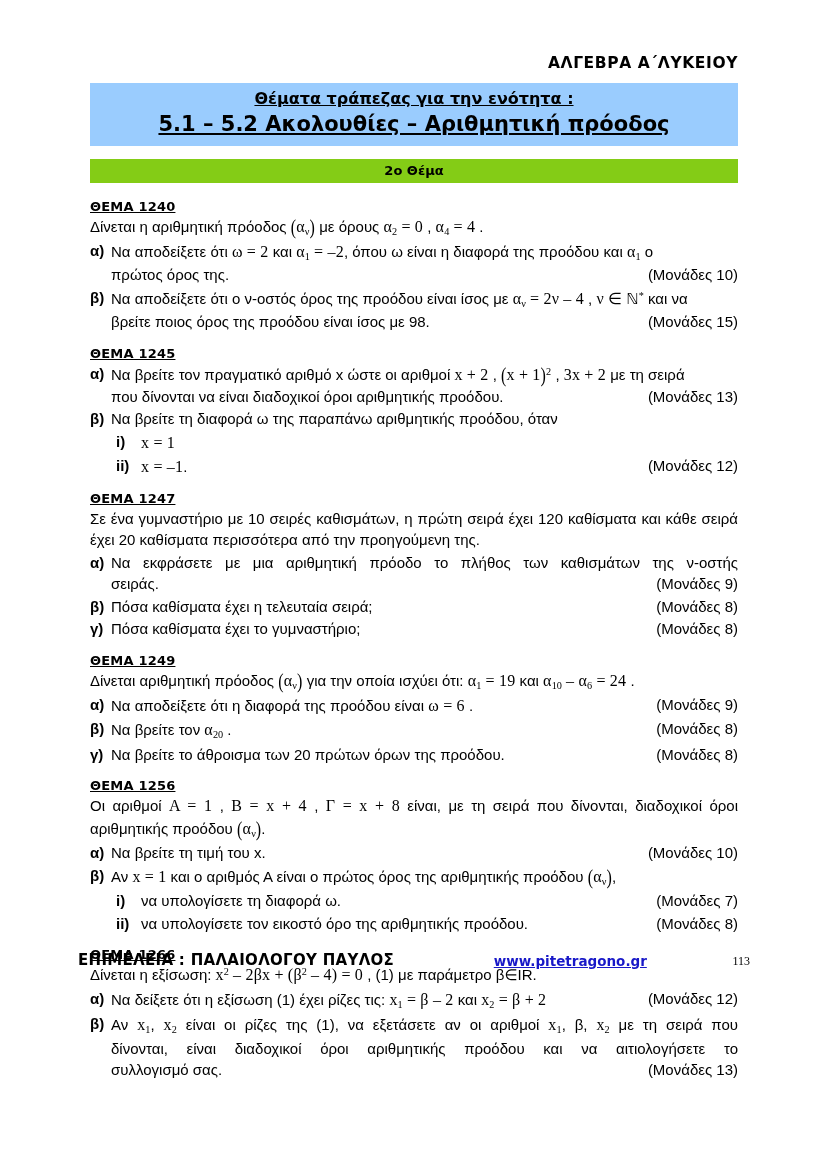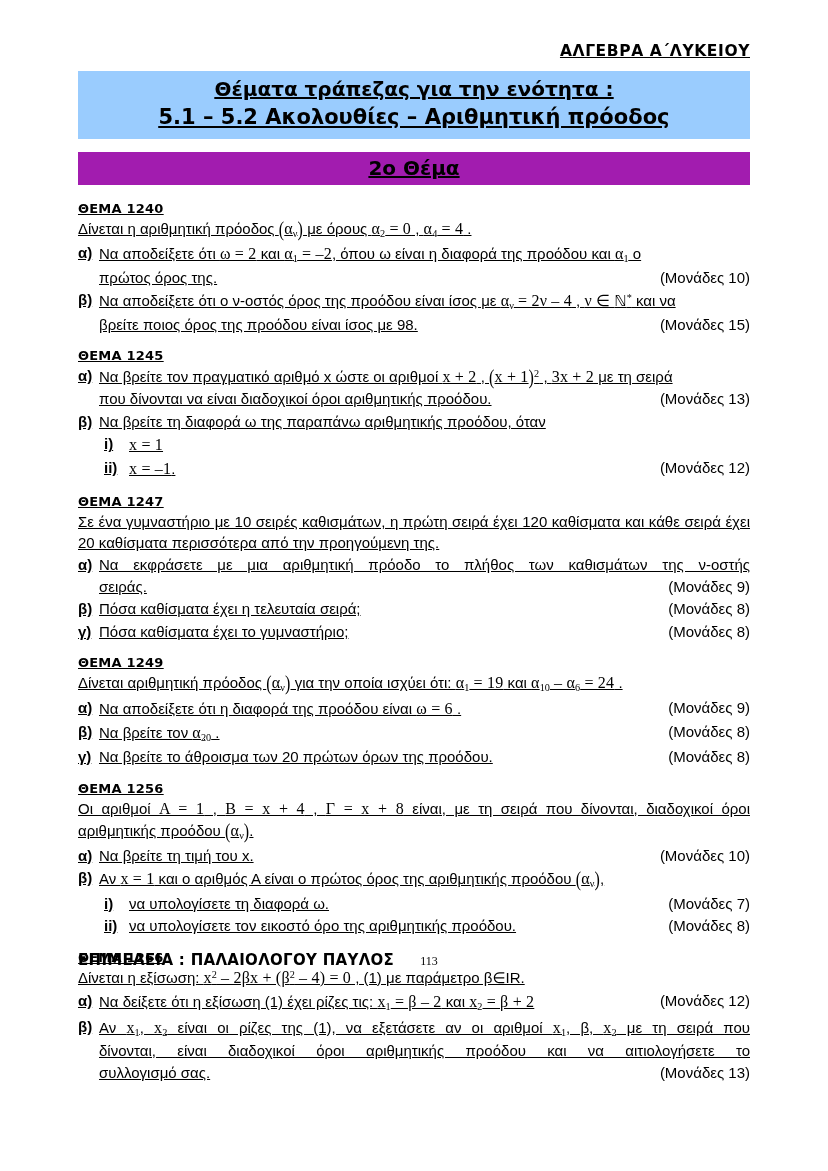--- a/index.html
+++ b/index.html
@@ -12,23 +12,22 @@
     width: 828px;
     height: 1171px;
     font-family: "Liberation Sans", sans-serif;
     color: #000000;
     position: relative;
     overflow: hidden;
   }
   .page {
     width: 828px;
     height: 1007px;
-    padding: 0;
+    padding: 12px;
     position: relative;
-    text-decoration: underline;
   }
 
   
   .running-head {
     text-align: right;
     padding: 44px 78px 0 78px;
     font-size: 15.5px;
     font-weight: bold;
     letter-spacing: 0.6px;
     font-family: "DejaVu Sans", sans-serif;
@@ -36,35 +35,35 @@
   }
 
   
   .title-band {
     margin: 11px 78px 0 78px;
     background: #9ACCFE;
     text-align: center;
     padding: 5px 0 7px 0;
   }
   .title-line {
-    font-size: 20px;
+    font-size: 16px;
     font-weight: bold;
     color: #000;
     text-decoration: underline;
     line-height: 1.38;
     font-family: "DejaVu Sans", sans-serif;
   }
   .title-line.l2 { font-size: 21px; }
 
   
   .section-band {
     margin: 13px 78px 0 78px;
-    background: #a21caf;
+    background: #84cc16;
     text-align: center;
-    font-size: 20px;
+    font-size: 13px;
     font-weight: bold;
     padding: 4px 0 5px 0;
     font-family: "DejaVu Sans", sans-serif;
   }
 
   
   .content {
     padding: 0 78px;
     margin-top: 16px;
   }
@@ -321,16 +320,17 @@
             <span style="display:block;text-align:justify;text-align-last:justify;">δίνονται, είναι διαδοχικοί όροι αριθμητικής προόδου και να αιτιολογήσετε το</span>
             <span class="line-with-marks">συλλογισμό σας.<span class="marks">(Μονάδες 13)</span></span>
           </span>
       </div>
     </div>
 
   </div>
 
   <div class="footer">
     <span class="footer-author">ΕΠΙΜΕΛΕΙΑ : ΠΑΛΑΙΟΛΟΓΟΥ ΠΑΥΛΟΣ</span>
+    <a class="footer-link" href="#">www.pitetragono.gr</a>
     <span class="footer-page">113</span>
   </div>
 
 </div>
 
 </body></html>

